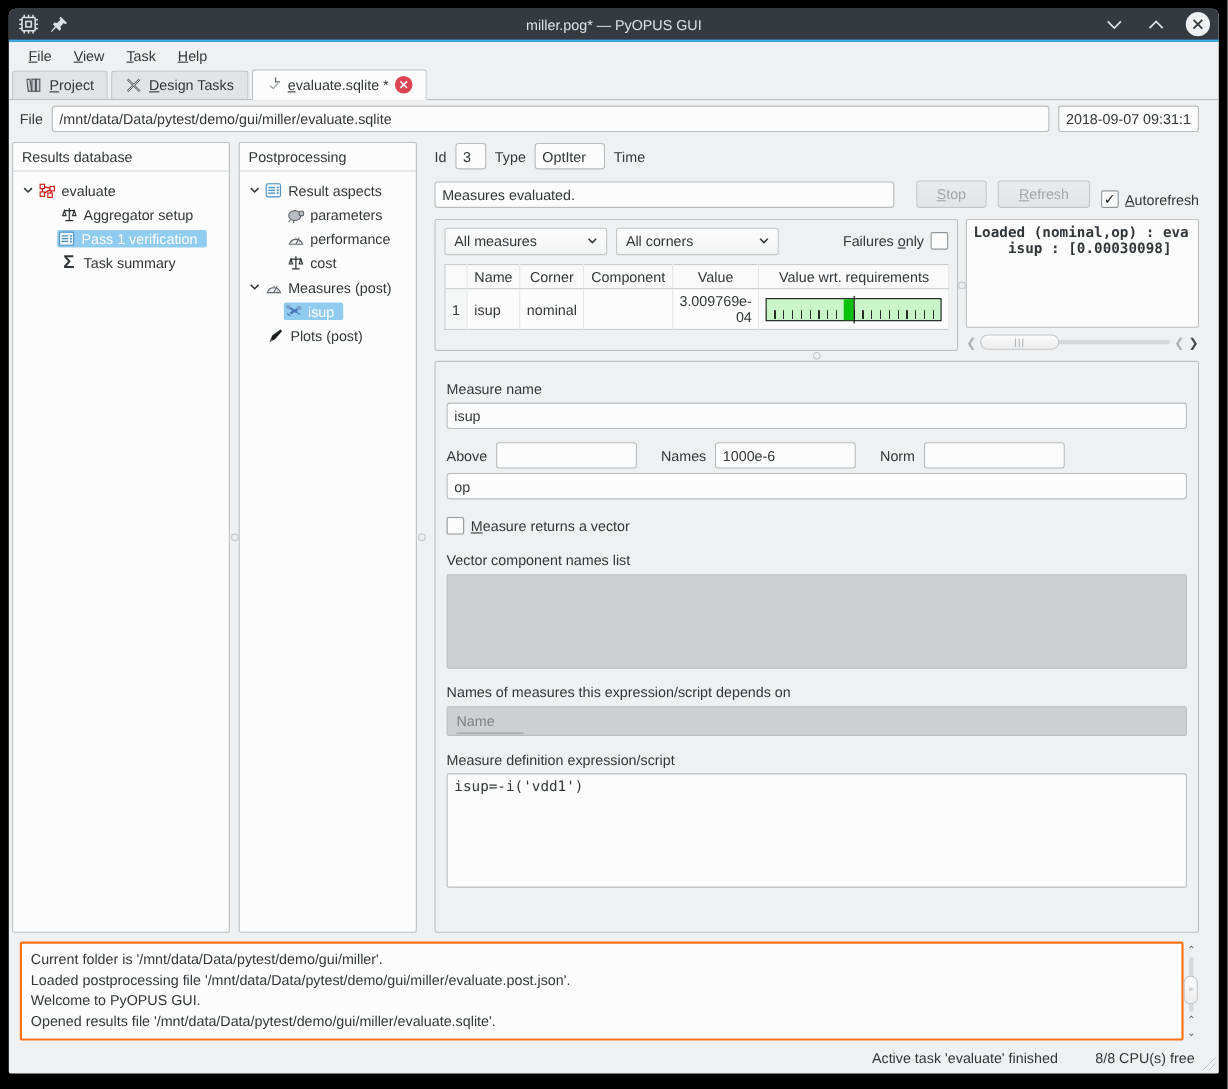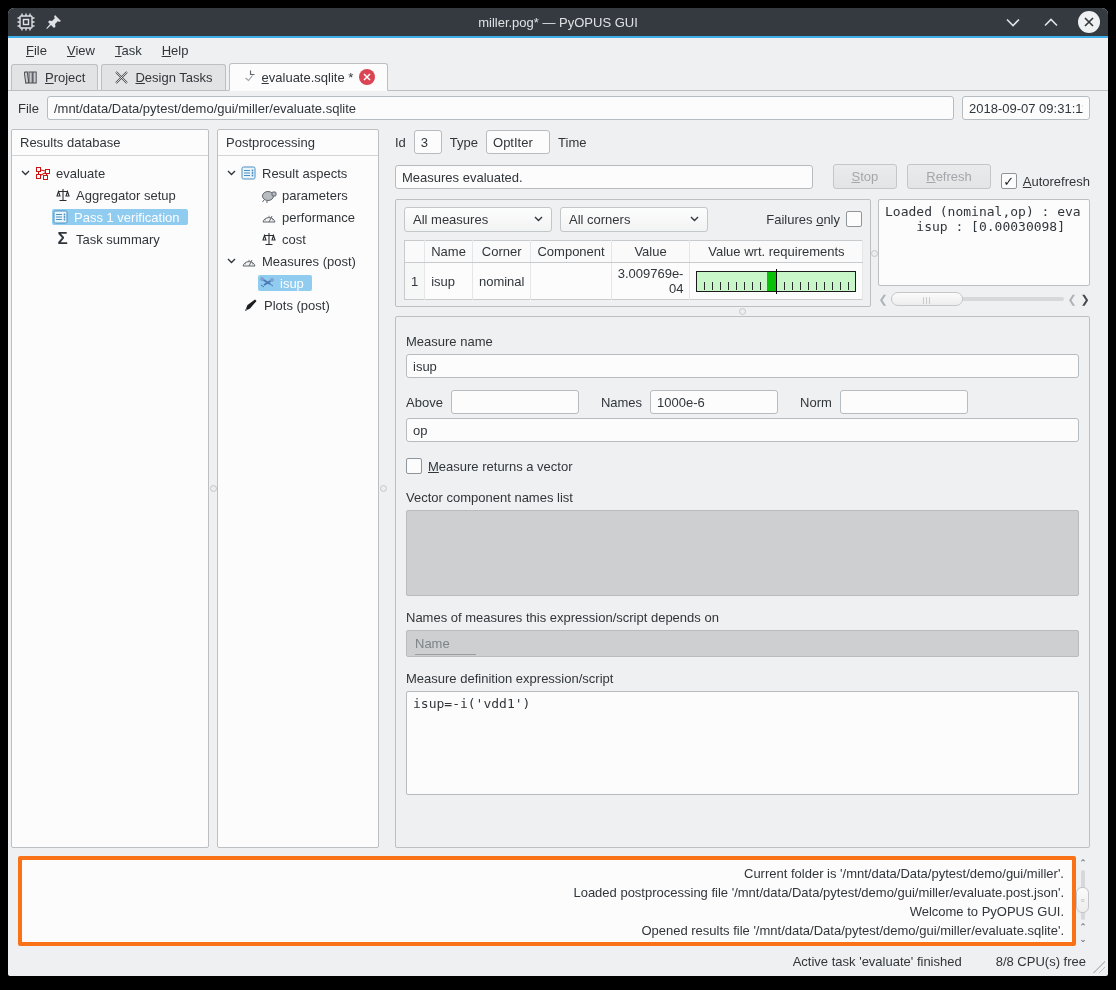--- a/index.html
+++ b/index.html
@@ -58,42 +58,42 @@
   
   .rcol { flex:1; display:flex; flex-direction:column; margin-left:8px; min-width:0; }
   .rrow1 { display:flex; align-items:center; gap:8px; height:26px; margin-bottom:8px; }
   .rrow2 { display:flex; align-items:flex-end; gap:10px; height:26px; margin-bottom:10px; }
   button.btn { height:25px; padding:0 18px; border:1px solid #c3c7ca; border-radius:3px;
                background:linear-gradient(#eaebec,#e3e4e5); color:#a3a7ab; font-size:13px; font-family:inherit; }
   .cbrow { display:flex; align-items:center; gap:6px; cursor:pointer; }
   .checkbox { width:16px; height:16px; background:#fcfcfc; border:1px solid #8f969b; border-radius:2px;
               display:flex; align-items:center; justify-content:center; font-size:13px; color:#1b1e20; }
 
-  .rrow3 { display:flex; height:108px; flex:0 0 auto; }
+  .rrow3 { display:flex; height:120px; flex:0 0 auto; }
   .measures-box { flex:1; border:1px solid #bcc0c3; border-radius:2px; padding:6px 8px; min-width:0; }
   .filters { display:flex; align-items:center; height:26px; margin-bottom:8px; }
   .combo { width:148px; height:25px; background:linear-gradient(#fdfdfd,#f2f3f3); border:1px solid #c3c7ca;
            border-radius:3px; display:flex; align-items:center; padding:0 8px; gap:6px; margin-right:8px; cursor:pointer; }
   .combo span { flex:1; }
   .filters .spacer { flex:1; }
 
   table.meas { border-collapse:collapse; background:#fcfcfc; border:1px solid #c8cbce; }
   table.meas th { font-weight:normal; border-bottom:1px solid #c8cbce; border-right:1px solid #e4e6e7;
                   padding:3px 6px; text-align:center; background:#fafafa; }
   table.meas td { border-right:1px solid #e4e6e7; padding:3px 6px; height:26px; }
   td.rownum { color:#31363b; text-align:right; background:#f6f7f7; }
   td.val { text-align:right; }
   .gauge { position:relative; width:160px; height:21px; background:#c9f6c9; border:1px solid #1a1a1a; overflow:visible; }
   .gauge .ticks { position:absolute; left:0; right:0; bottom:1px; height:8px;
                   background:repeating-linear-gradient(90deg, transparent 0 7px, #2a2a2a 7px 8px); }
   .gauge .marker { position:absolute; top:0; bottom:0; width:9px; background:#09c109; }
   .gauge .needle { position:absolute; top:-3px; bottom:-3px; width:1px; background:#000; }
 
   .vsplit { width:7px; display:flex; align-items:center; justify-content:center; }
-  .out-col { width:212px; display:flex; flex-direction:column; flex:0 0 auto; }
+  .out-col { width:212px; display:flex; flex-direction:column; flex:0 0 auto;font-weight:bold; }
   .output-box { flex:1; background:#fcfcfc; border:1px solid #bcc0c3; border-radius:2px; padding:4px 6px;
                 font-family:"DejaVu Sans Mono","Liberation Mono",monospace; font-size:13px; white-space:pre; overflow:hidden; }
   .hscroll { height:16px; margin-top:5px; display:flex; align-items:center; gap:3px; }
   .hs-arrow { color:#aeb2b6; font-size:11px; width:10px; text-align:center; cursor:pointer; }
   .hs-arrow.dark { color:#44494e; }
   .hs-track { flex:1; height:4px; background:#d6d8da; border-radius:2px; position:relative; }
   .hs-thumb { position:absolute; left:0; top:-5px; width:72px; height:14px; background:linear-gradient(#fbfbfb,#ededee);
               border:1px solid #c3c7ca; border-radius:7px; display:flex; align-items:center; justify-content:center;
               color:#b4b7ba; font-size:8px; letter-spacing:1px; cursor:pointer; }
 
@@ -107,21 +107,21 @@
   .abn-row .lbl2 { margin-left:14px; }
   .gray-box { background:#cdcfd0; border:1px solid #b9bcbe; border-radius:2px; }
   .comp-box { height:86px; }
   .dep-head { height:27px; display:flex; align-items:center; padding:0 8px; color:#7e8387; }
   .dep-head span { border-bottom:1px solid #9a9ea1; padding:3px 26px 3px 0; }
   .expr-box { height:104px; background:#fcfcfc; border:1px solid #b6bcc0; border-radius:2px; padding:4px 6px;
               font-family:"DejaVu Sans Mono","Liberation Mono",monospace; font-size:13px; white-space:pre; }
 
   
   .logrow { flex:0 0 auto; display:flex; padding:2px 18px 0 10px; height:92px; }
-  .log-box { flex:1; background:#fcfcfc; border:4px solid #f97316; border-radius:2px; padding:4px 8px; line-height:19px; overflow:hidden;text-align:right; }
+  .log-box { flex:1; background:#fcfcfc; border:2px solid #f97316; border-radius:2px; padding:4px 8px; line-height:19px; overflow:hidden; }
   .vscroll { width:14px; display:flex; flex-direction:column; align-items:center; padding:2px 0; gap:2px; }
   .vs-arrow { color:#6d7control:none; color:#565b60; font-size:9px; height:10px; line-height:10px; cursor:pointer; }
   .vs-track { flex:1; width:4px; background:#d6d8da; border-radius:2px; position:relative; }
   .vs-thumb { position:absolute; top:34%; left:-5px; width:13px; height:26px; background:linear-gradient(#fbfbfb,#ededee);
               border:1px solid #c3c7ca; border-radius:6px; display:flex; align-items:center; justify-content:center;
               color:#b4b7ba; font-size:7px; cursor:pointer; }
   .statusbar { flex:0 0 auto; height:30px; display:flex; align-items:center; justify-content:flex-end; gap:34px; padding:0 22px 0 10px; position:relative; }
   .grip { position:absolute; right:3px; bottom:3px; width:12px; height:12px;
           background:linear-gradient(135deg, transparent 0 50%, #c0c3c6 50% 55%, transparent 55% 72%, #c0c3c6 72% 77%, transparent 77%); }
 

